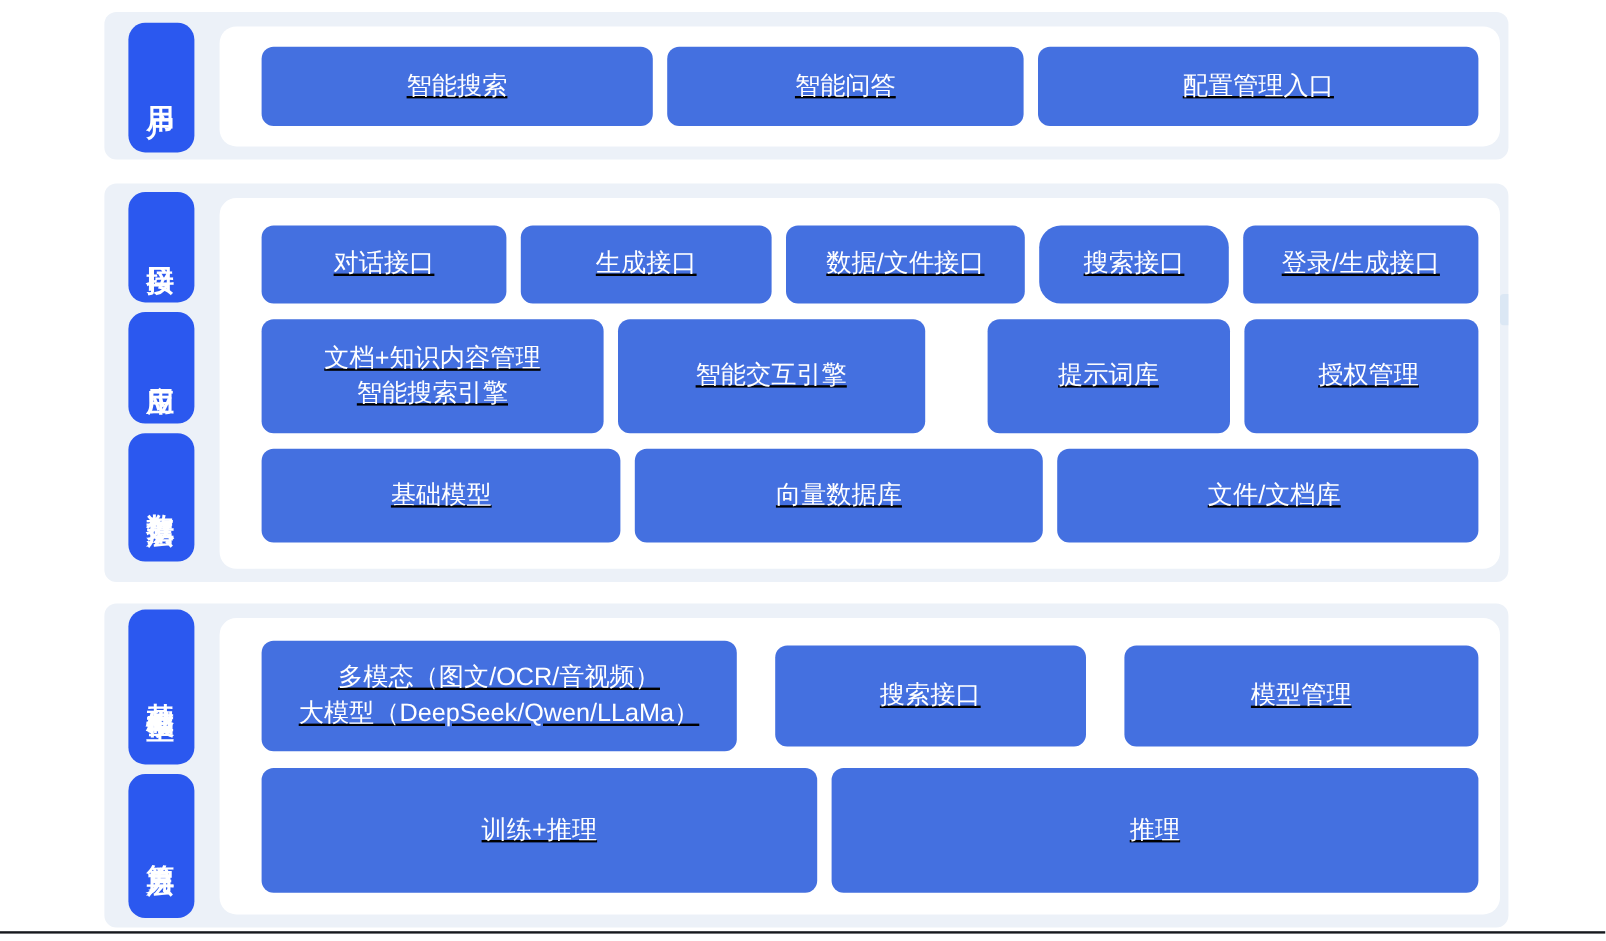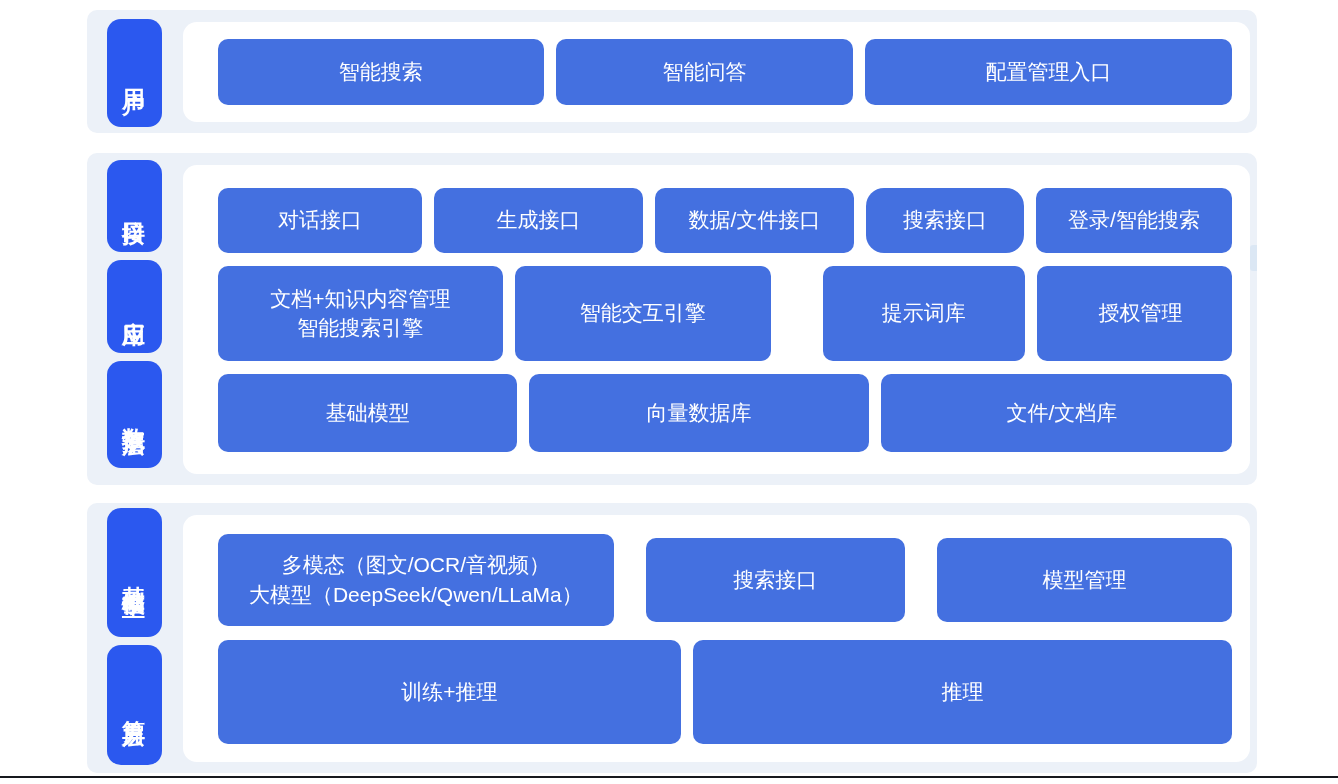--- a/index.html
+++ b/index.html
@@ -25,21 +25,21 @@
   .lf-1   { flex:1 1 0; }
   .lf-90  { flex:90 1 0; }
   .lf-91  { flex:91 1 0; }
   .lf-105 { flex:105 1 0; }
   .lf-130 { flex:130 1 0; }
   .lf-120 { flex:120 1 0; }
 
   .panel { position:absolute; left:96px; right:7px; top:12px; bottom:11px;
            background:#ffffff; border-radius:14px;
            display:flex; flex-direction:column; justify-content:center;
-           padding:0 18px 0 35px; box-sizing:border-box; gap:13px; }
+           padding:0 18px 0 35px; box-sizing:border-box; gap:13px;text-decoration:underline; }
   #band-bottom .panel { gap:14px; }
 
   .row { display:flex; align-items:stretch; gap:12px; }
   .row-g32 { gap:32px; }
   .h66 { height:66px; }
   .h65 { height:65px; }
   .h95 { height:95px; }
   .h78 { height:78px; }
   .h92 { height:92px; }
   .h104{ height:104px; }
@@ -100,21 +100,21 @@
         <div class="node f209">
           <span>生成接口</span>
         </div>
         <div class="node f199">
           <span>数据/文件接口</span>
         </div>
         <div class="node f158">
           <span>搜索接口</span>
         </div>
         <div class="node f196">
-          <span>登录/智能搜索</span>
+          <span>登录/生成接口</span>
         </div>
       </div>
       <div class="row h95">
         <div class="node f297">
           <span>文档+知识内容管理</span>
           <span>智能搜索引擎</span>
         </div>
         <div class="node f267">
           <span>智能交互引擎</span>
         </div>

